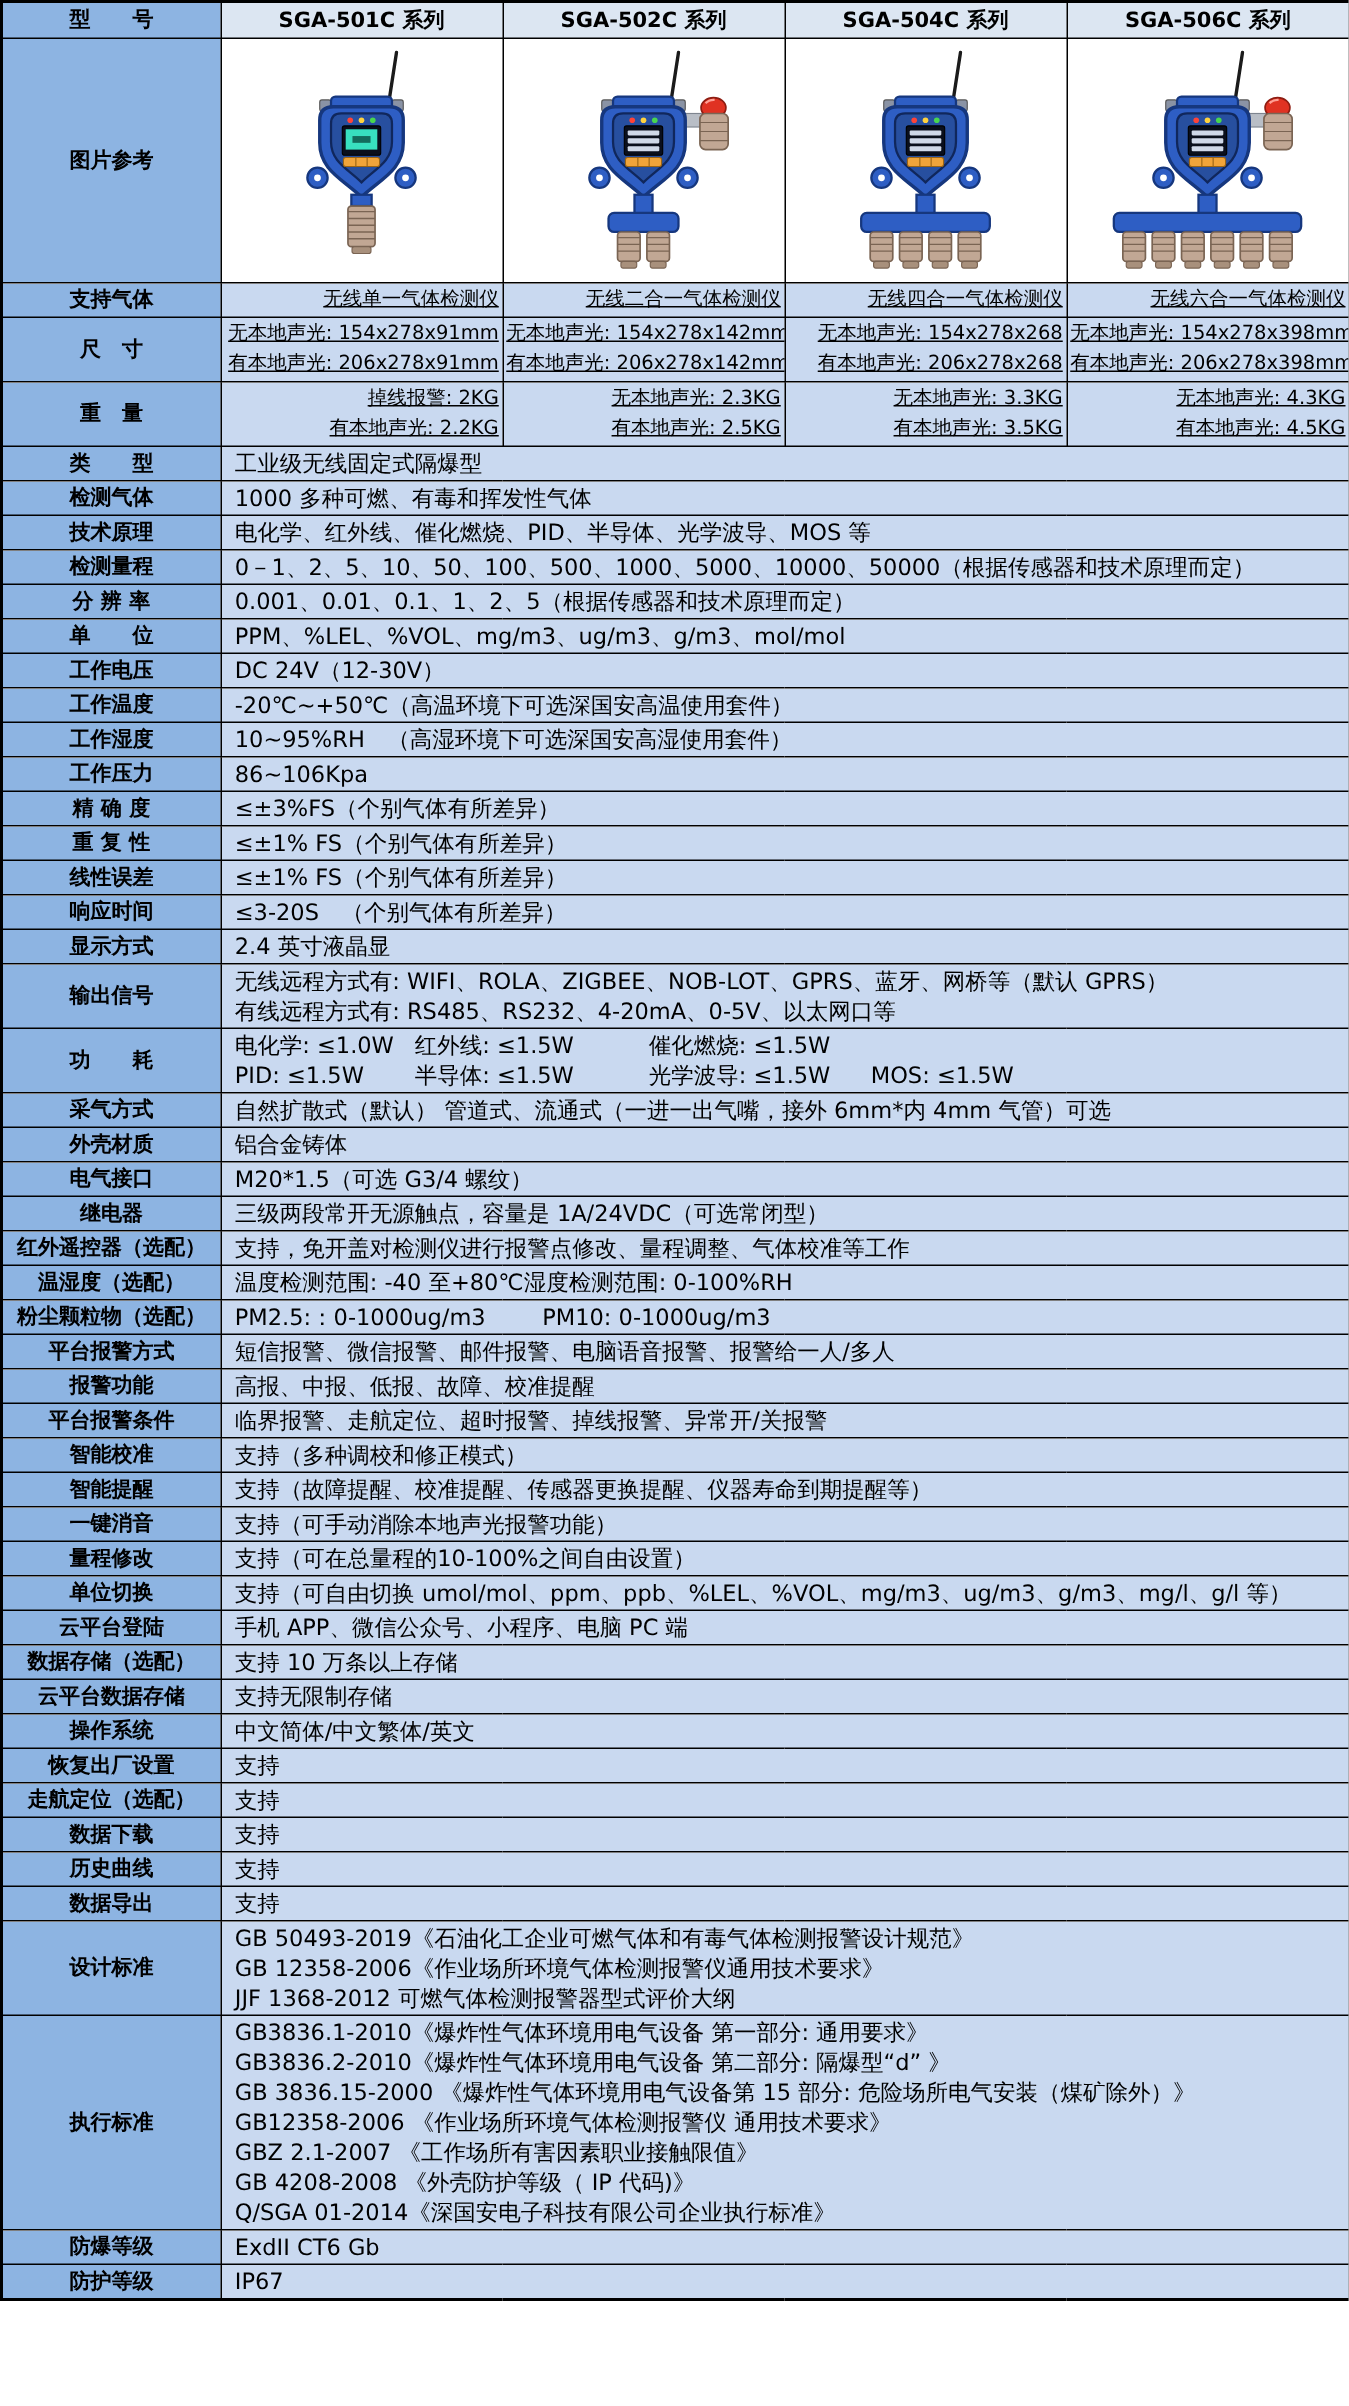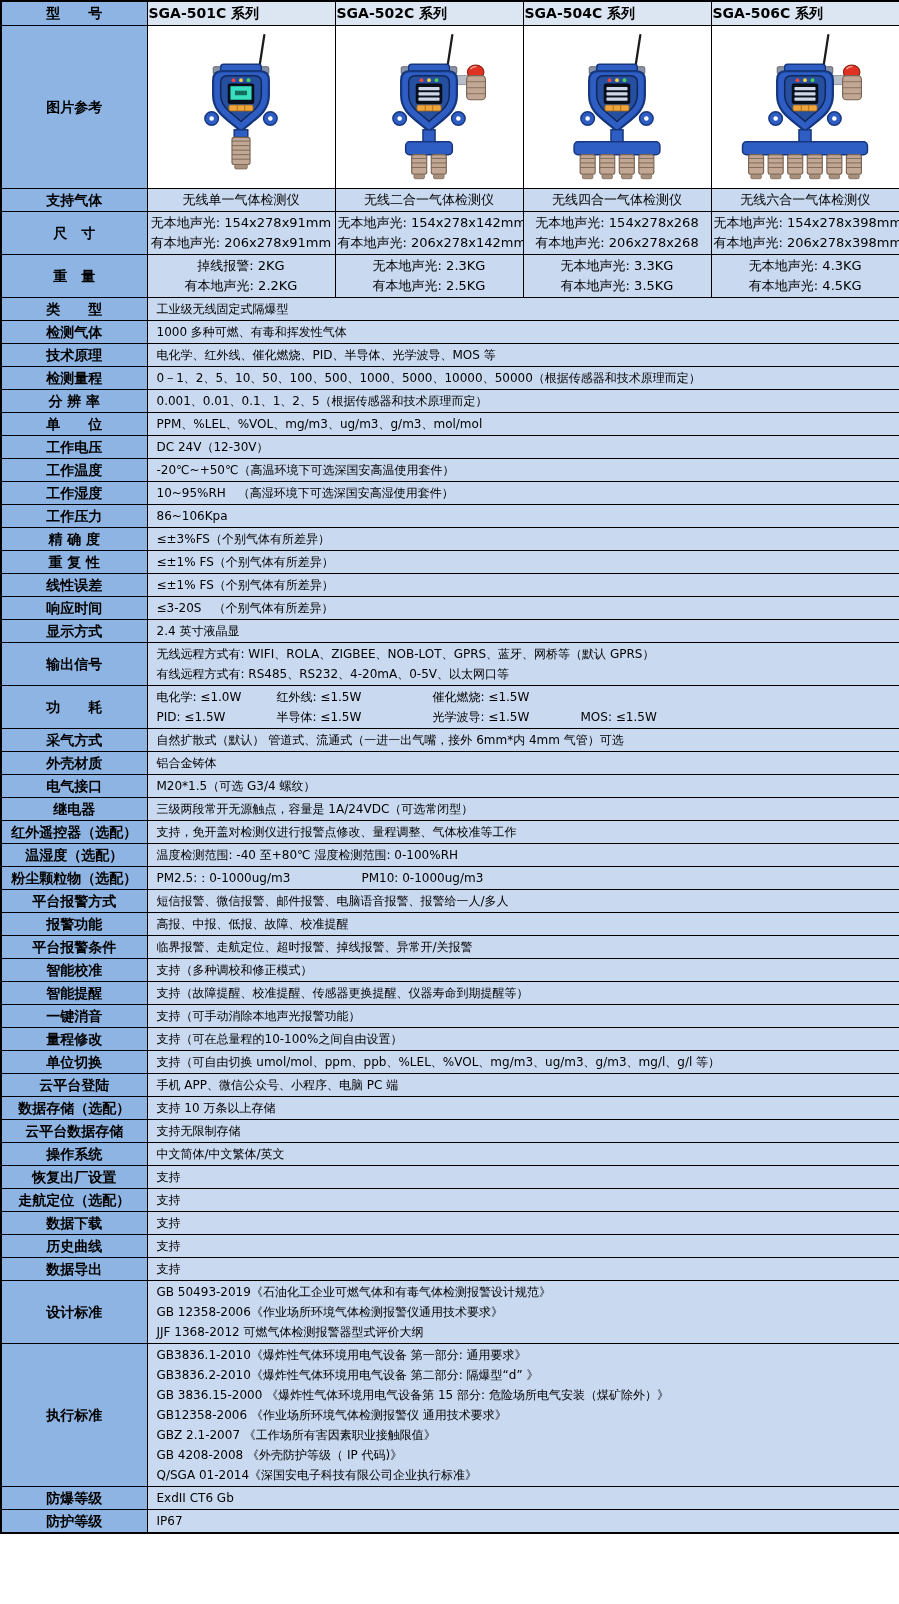--- a/index.html
+++ b/index.html
@@ -1,22 +1,22 @@
 <!DOCTYPE html>
 <html style="--label-bg: #8db4e2; --value-bg: #c9d9f0; --model-bg: #dce6f2; --border: #000000;"><head>
 <meta charset="utf-8">
 <style>
   html,body{margin:0;padding:0;background:#ffffff;}
   .page{width:899px;font-family:"DejaVu Sans","Liberation Sans",sans-serif;}
   table.spec{width:899px;border-collapse:collapse;table-layout:fixed;border:2px solid var(--border,#000);}
   table.spec th,table.spec td{border:1px solid var(--border,#000);overflow:hidden;vertical-align:middle;}
   th.lab,td.lab{background:var(--label-bg,#8db4e2);font-weight:bold;font-size:14px;color:#000;text-align:center;padding:1px 0;line-height:19px;}
-  thead th.mod{background:var(--model-bg,#dce6f2);font-weight:bold;font-size:14px;color:#000;height:21px;text-align:left;}
-  td.val{background:var(--value-bg,#c9d9f0);font-size:12px;color:#000;text-align:left;padding:1px 4px 1px 9px;}
-  td.colv{background:var(--value-bg,#c9d9f0);font-size:13px;color:#000;text-align:center;padding:1px 2px;}
+  thead th.mod{background:var(--model-bg,#dce6f2);font-weight:bold;font-size:14px;color:#000;height:21px;text-align:center;}
+  td.val{background:var(--value-bg,#c9d9f0);font-size:15px;color:#000;text-align:left;padding:1px 4px 1px 9px;}
+  td.colv{background:var(--value-bg,#c9d9f0);font-size:13px;color:#000;text-align:right;padding:1px 2px;text-decoration:underline;}
   .line{line-height:20px;white-space:nowrap;}
   .seg{display:inline-block;white-space:nowrap;}
   td.img-cell{background:#ffffff;height:162px;text-align:center;vertical-align:middle;padding:0;}
   .device{display:inline-block;}
   .device svg{height:152px;display:block;margin:0 auto;}
 </style>
 </head>
 <body>
 
 <div class="page">

